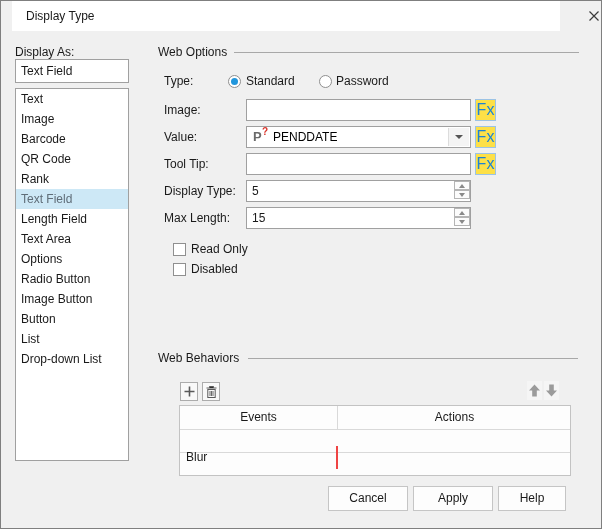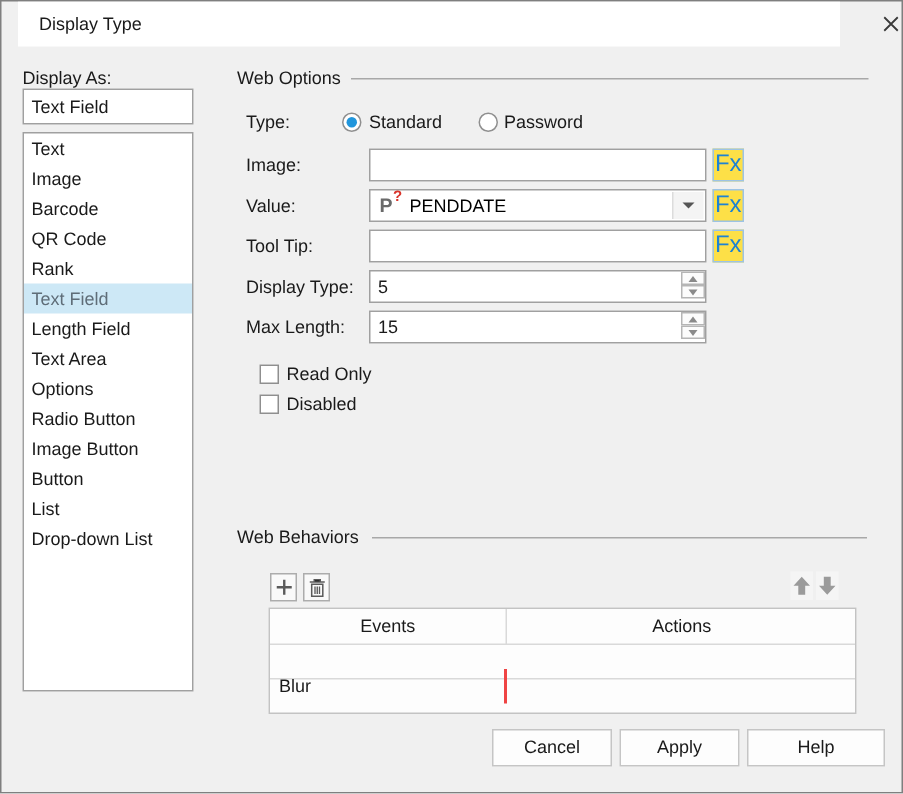--- a/index.html
+++ b/index.html
@@ -197,15 +197,15 @@
       <div class="bhv-h-cell bhv-h-actions">Actions</div>
     </div>
     <div class="bhv-row">
       <div class="bhv-c-event">Blur</div>
       <div class="bhv-c-action"></div>
     </div>
   </div>
 
   <button class="btn" style="left:327px; width:80px;">Cancel</button>
   <button class="btn" style="left:412px; width:80px;">Apply</button>
-  <button class="btn" style="left:497px; width:92px;">Help</button>
+  <button class="btn" style="left:497px; width:68px;">Help</button>
 
 </div>
 
 </body></html>

